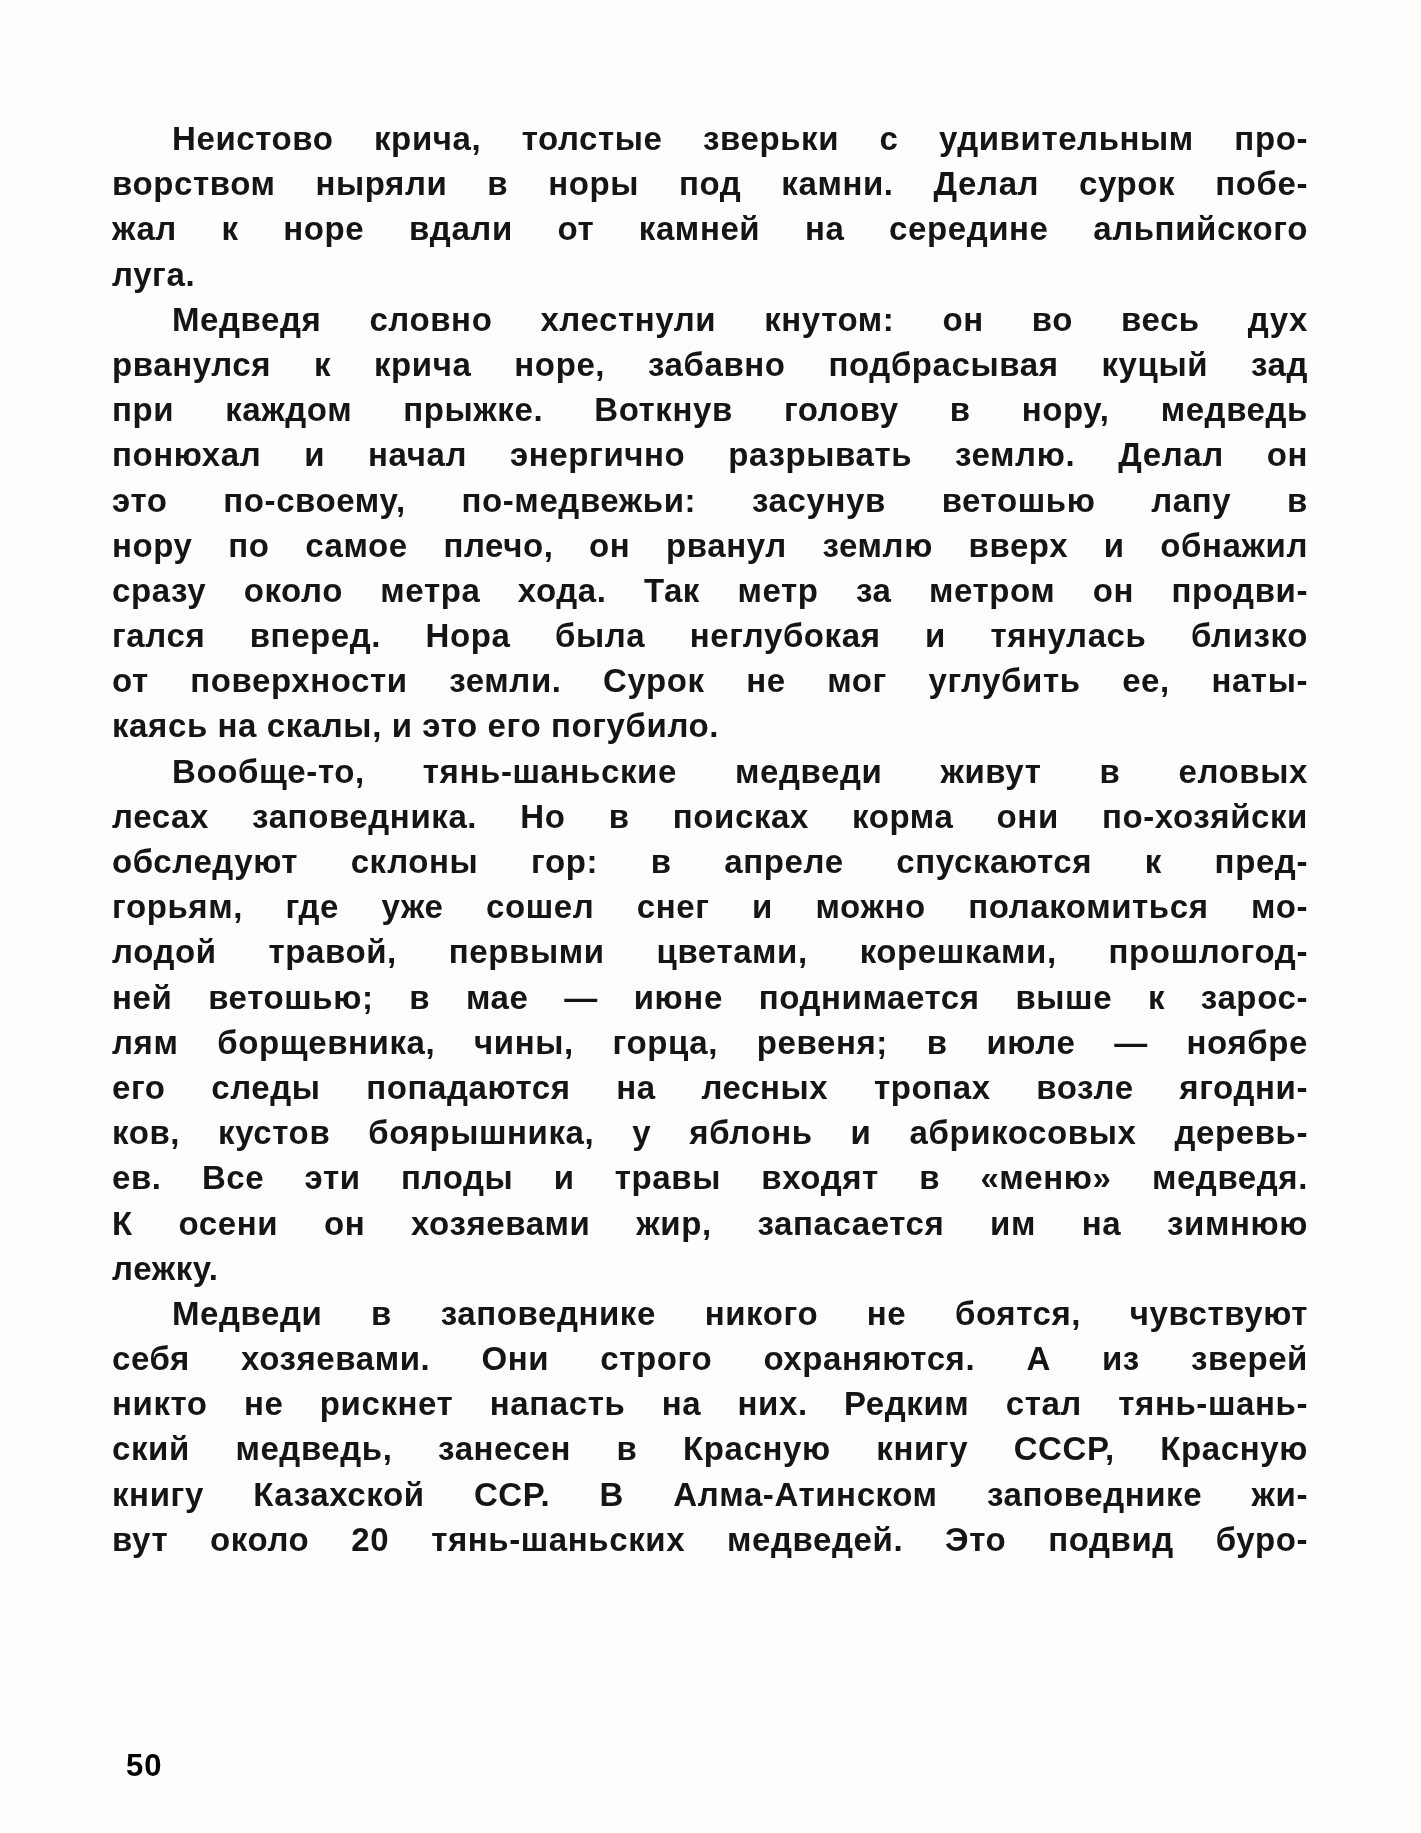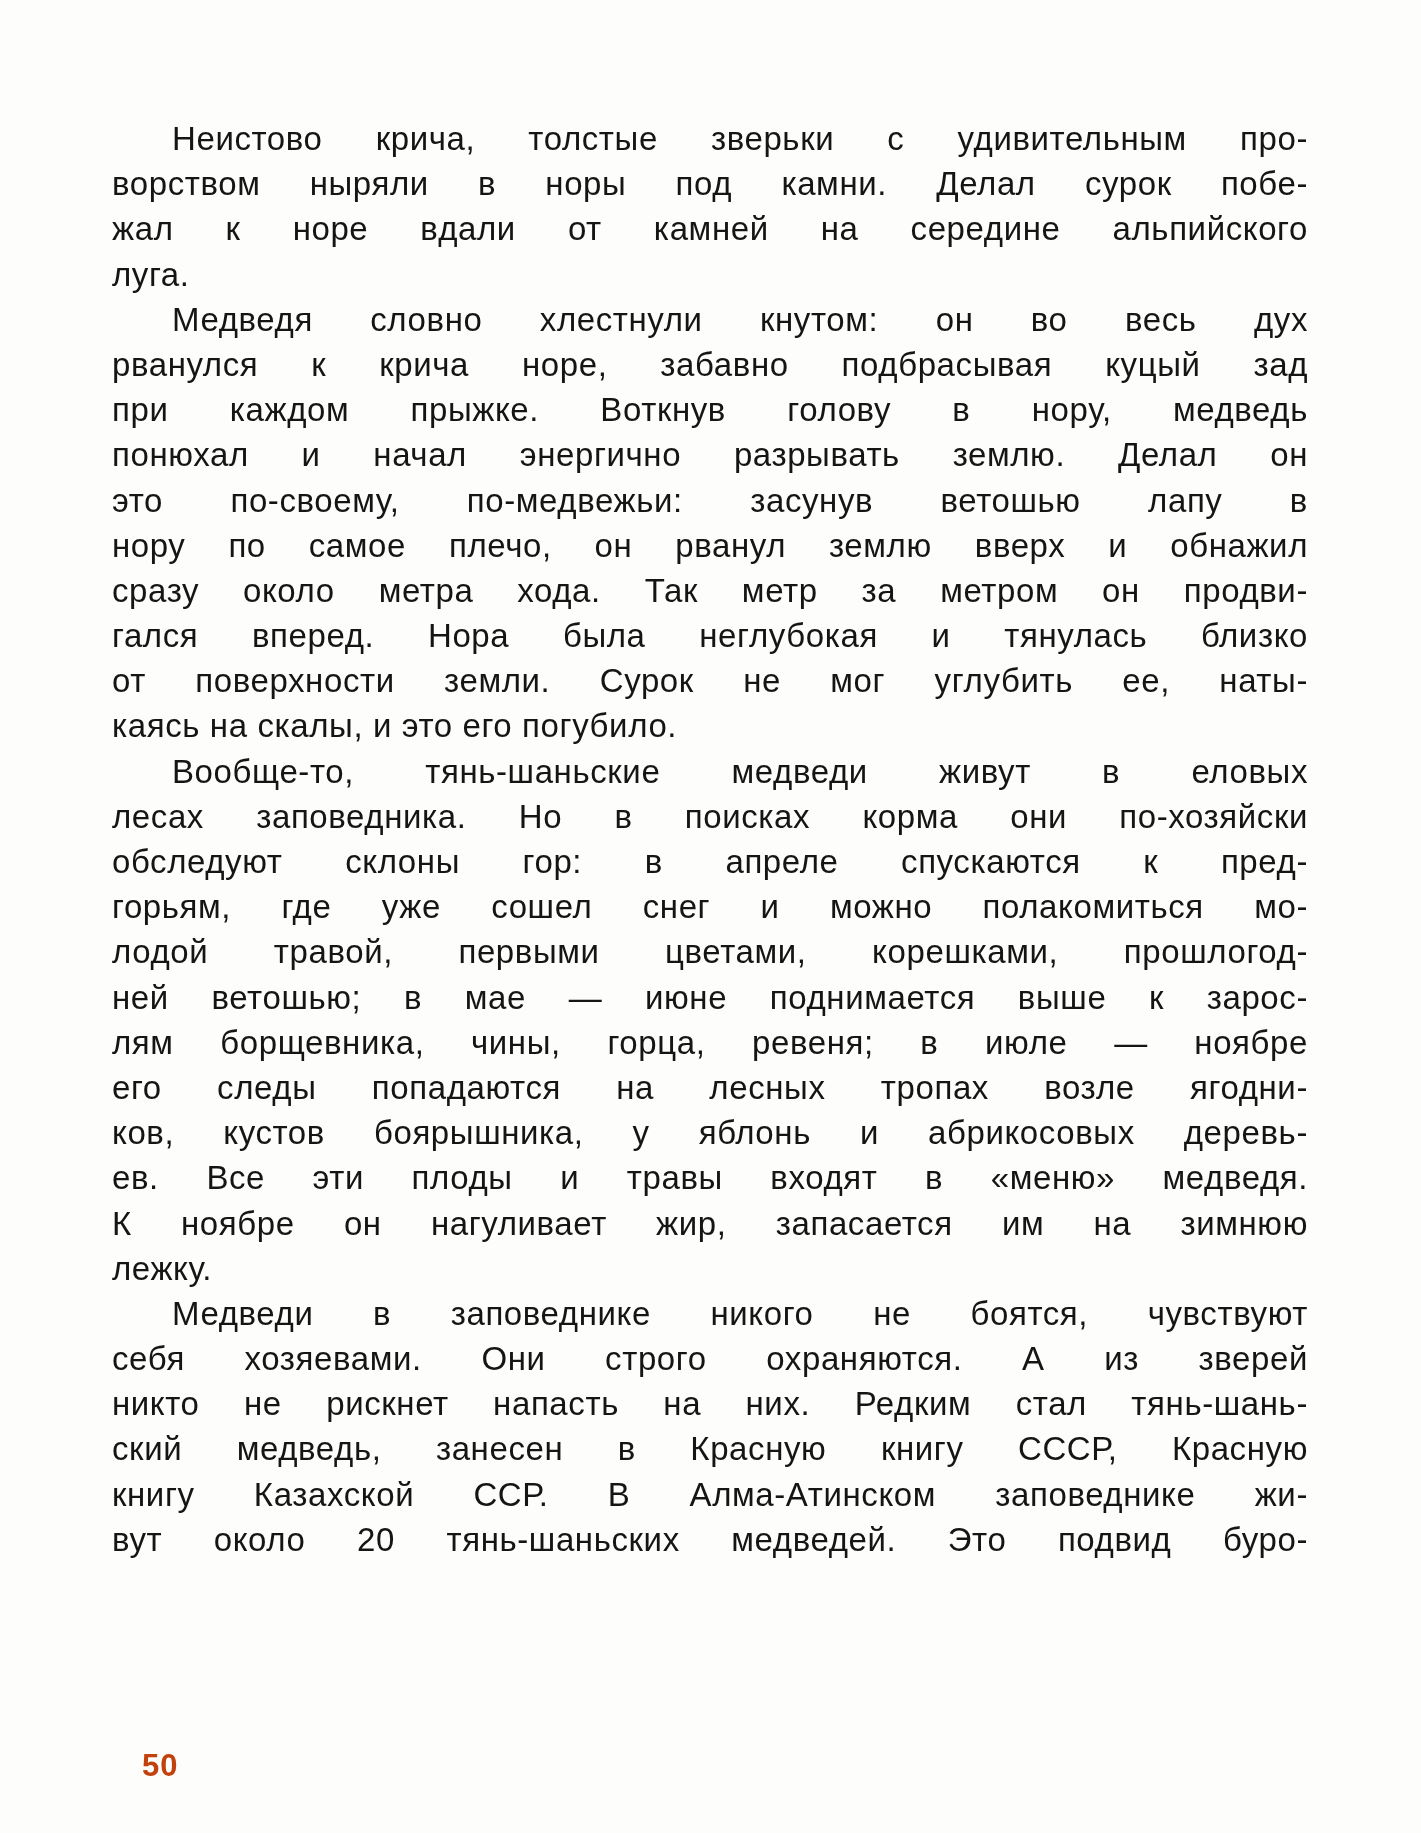--- a/index.html
+++ b/index.html
@@ -23,44 +23,44 @@
     left: 112px;
     top: 116px;
     width: 1196px;
   }
   .para {
     margin: 0;
     padding: 0;
   }
   .line {
     font-size: 33px;
-    font-weight: normal;
+    font-weight: bold;
     letter-spacing: 0.6px;
     line-height: 45.2px;
     height: 45.2px;
     white-space: nowrap;       
     text-align: justify;
     
     text-align-last: justify;
     overflow: visible;
   }
   .line.first {
     text-indent: 60px;
   }
   .line.last {
     text-align-last: left;
   }
   .page-number {
     position: absolute;
-    left: 142px;
+    left: 126px;
     top: 1748px;
     font-size: 31px;
     font-weight: bold;
     letter-spacing: 1px;
-    color: #c2410c;
+    color: #000000;
   }
 </style>
 </head>
 <body>
 
 <div class="page">
   <div class="text-block" id="text-block">
       <div class="para">
         <div class="line first">Неистово крича, толстые зверьки с удивительным про-</div>
         <div class="line">ворством ныряли в норы под камни. Делал сурок побе-</div>
@@ -83,21 +83,21 @@
         <div class="line first">Вообще-то, тянь-шаньские медведи живут в еловых</div>
         <div class="line">лесах заповедника. Но в поисках корма они по-хозяйски</div>
         <div class="line">обследуют склоны гор: в апреле спускаются к пред-</div>
         <div class="line">горьям, где уже сошел снег и можно полакомиться мо-</div>
         <div class="line">лодой травой, первыми цветами, корешками, прошлогод-</div>
         <div class="line">ней ветошью; в мае — июне поднимается выше к зарос-</div>
         <div class="line">лям борщевника, чины, горца, ревеня; в июле — ноябре</div>
         <div class="line">его следы попадаются на лесных тропах возле ягодни-</div>
         <div class="line">ков, кустов боярышника, у яблонь и абрикосовых деревь-</div>
         <div class="line">ев. Все эти плоды и травы входят в «меню» медведя.</div>
-        <div class="line">К ноябре он нагуливает жир, запасается им на зимнюю</div>
+        <div class="line">К осени он хозяевами жир, запасается им на зимнюю</div>
         <div class="line last">лежку.</div>
       </div>
       <div class="para">
         <div class="line first">Медведи в заповеднике никого не боятся, чувствуют</div>
         <div class="line">себя хозяевами. Они строго охраняются. А из зверей</div>
         <div class="line">никто не рискнет напасть на них. Редким стал тянь-шань-</div>
         <div class="line">ский медведь, занесен в Красную книгу СССР, Красную</div>
         <div class="line">книгу Казахской ССР. В Алма-Атинском заповеднике жи-</div>
         <div class="line">вут около 20 тянь-шаньских медведей. Это подвид буро-</div>
       </div>

